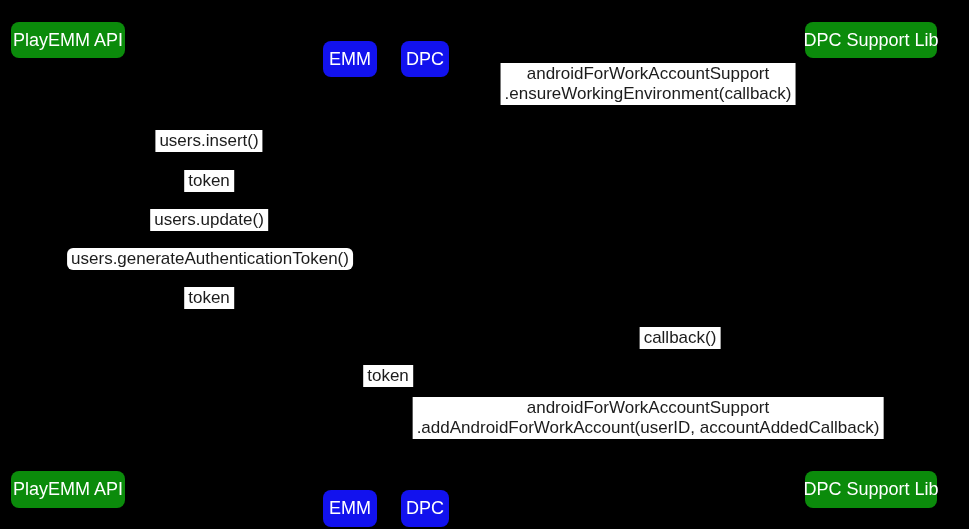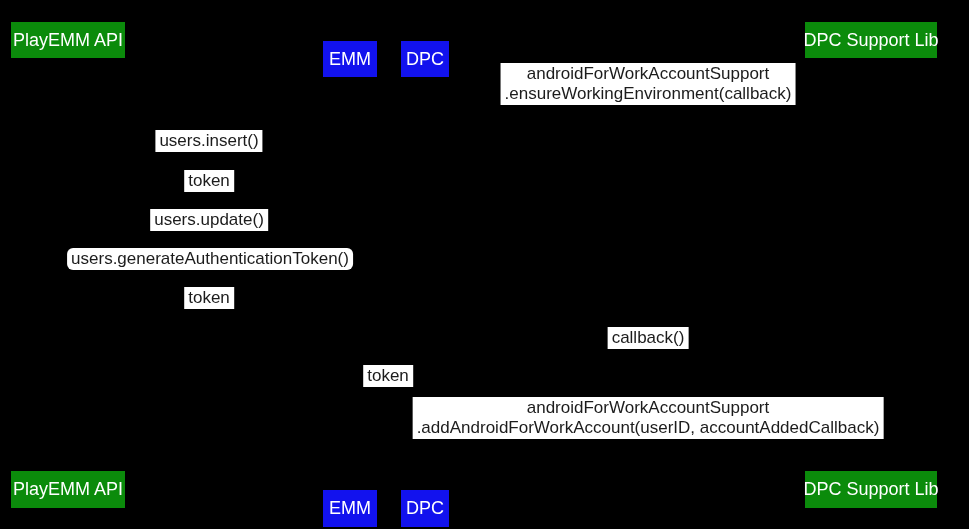--- a/index.html
+++ b/index.html
@@ -16,20 +16,21 @@
     overflow: hidden;
   }
   .participant {
     position: absolute;
     display: flex;
     align-items: center;
     justify-content: center;
     color: var(--participant_text, #ffffff);
     font-size: 18px;
     white-space: nowrap;
+    border-radius: 8px;
   }
   .p-green { background: var(--participant_green, #0b8b0b); }
   .p-blue  { background: var(--participant_blue, #1212ee); margin-top: 19px; }
   .msg {
     position: absolute;
     transform: translateX(-50%);
     background: var(--label_bg, #ffffff);
     color: var(--label_text, #1c1c1c);
     font-size: 17px;
     line-height: 20px;
@@ -56,21 +57,21 @@
   <div class="msg" style="left:209px; top:130px;">users.insert()</div>
 
   <div class="msg" style="left:209px; top:170px;">token</div>
 
   <div class="msg" style="left:209px; top:209px;">users.update()</div>
 
   <div class="msg" style="left:210px; top:248px;border-radius:6px;">users.generateAuthenticationToken()</div>
 
   <div class="msg" style="left:209px; top:287px;">token</div>
 
-  <div class="msg" style="left:648px; top:327px;">callback()</div>
+  <div class="msg" style="left:680px; top:327px;">callback()</div>
 
   <div class="msg" style="left:388px; top:365px;">token</div>
 
   <div class="msg" style="left:648px; top:397px;">
     <div>androidForWorkAccountSupport</div>
     <div>.addAndroidForWorkAccount(userID, accountAddedCallback)</div>
   </div>
 
   <div class="participant p-green" style="left:11px;  top:471px; width:114px; height:37px;">PlayEMM API</div>
   <div class="participant p-blue" style="left:323px; top:471px; width:54px;  height:37px;">EMM</div>

